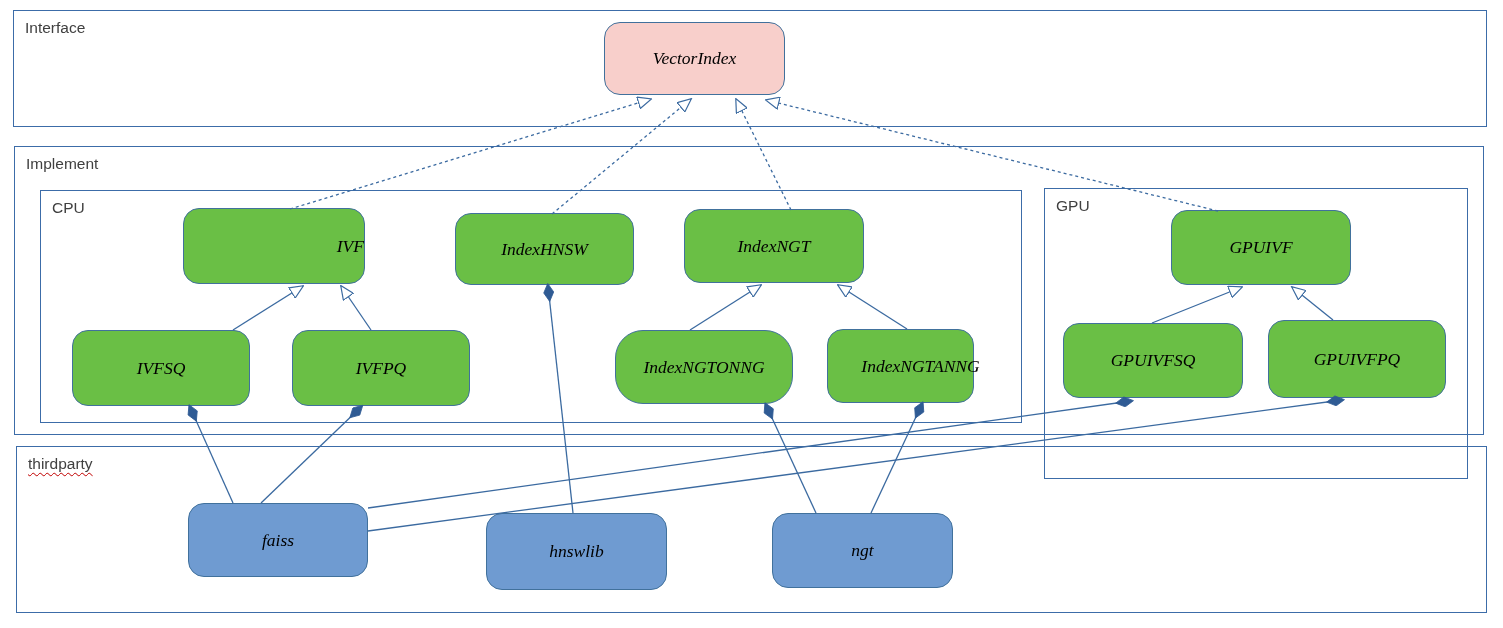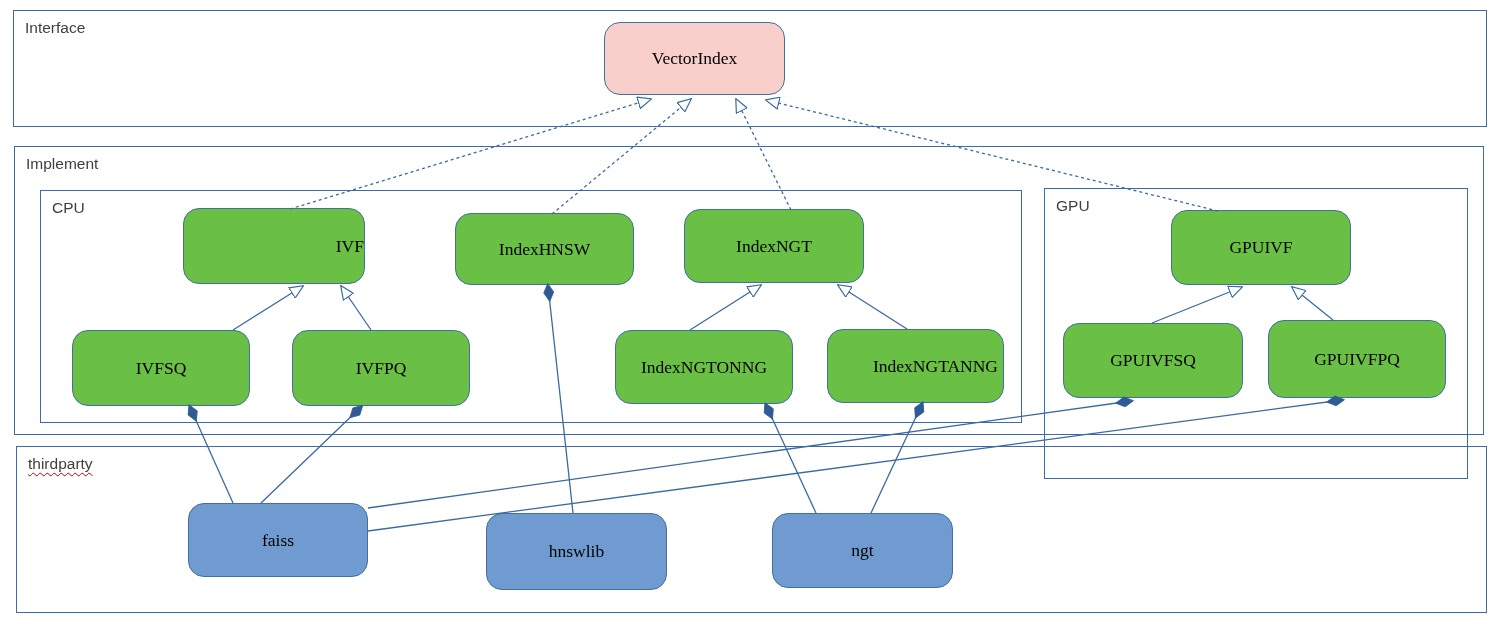--- a/index.html
+++ b/index.html
@@ -14,21 +14,21 @@
     position:absolute;top:8px;left:11px;font-size:15.5px;color:#404040;
     font-family:"Liberation Sans",sans-serif;white-space:nowrap;
   }
   .container-label.misspelled{
     text-decoration-line:underline;text-decoration-style:wavy;
     text-decoration-color:#c00000;text-decoration-thickness:1px;text-underline-offset:3px;
   }
   .node{
     position:absolute;border:1.6px solid #41719c;border-radius:16px;box-sizing:border-box;
     display:flex;align-items:center;justify-content:center;
-    font-family:"Liberation Serif",serif;font-size:17.5px;color:#000;text-align:center;
+    font-family:"Liberation Serif",serif;font-size:17.5px;color:#000;text-align:center;font-style:italic;
   }
   .node.iface{background:#f8cfcb;}
   .node.impl{background:#6abf45;}
   .node.lib{background:#6f9bd1;}
   svg.edge-layer{
     position:absolute;left:0;top:0;width:1503px;height:628px;
     pointer-events:none;
   }
 </style>
 </head>
@@ -77,25 +77,25 @@
   </div>
 
   <div class="node impl" style="left:72px;top:330px;width:178px;height:76px;">
     <span>IVFSQ</span>
   </div>
 
   <div class="node impl" style="left:292px;top:330px;width:178px;height:76px;">
     <span>IVFPQ</span>
   </div>
 
-  <div class="node impl" style="left:615px;top:330px;width:178px;height:74px;">
+  <div class="node impl" style="left:615px;top:330px;width:178px;height:74px;border-radius:28px;">
     <span>IndexNGTONNG</span>
   </div>
 
-  <div class="node impl" style="left:827px;top:329px;width:177px;height:74px;padding-left:40px;">
+  <div class="node impl" style="left:827px;top:329px;width:147px;height:74px;padding-left:40px;">
     <span>IndexNGTANNG</span>
   </div>
 
   <div class="node impl" style="left:1063px;top:323px;width:180px;height:75px;">
     <span>GPUIVFSQ</span>
   </div>
 
   <div class="node impl" style="left:1268px;top:320px;width:178px;height:78px;align-items:center;">
     <span>GPUIVFPQ</span>
   </div>

